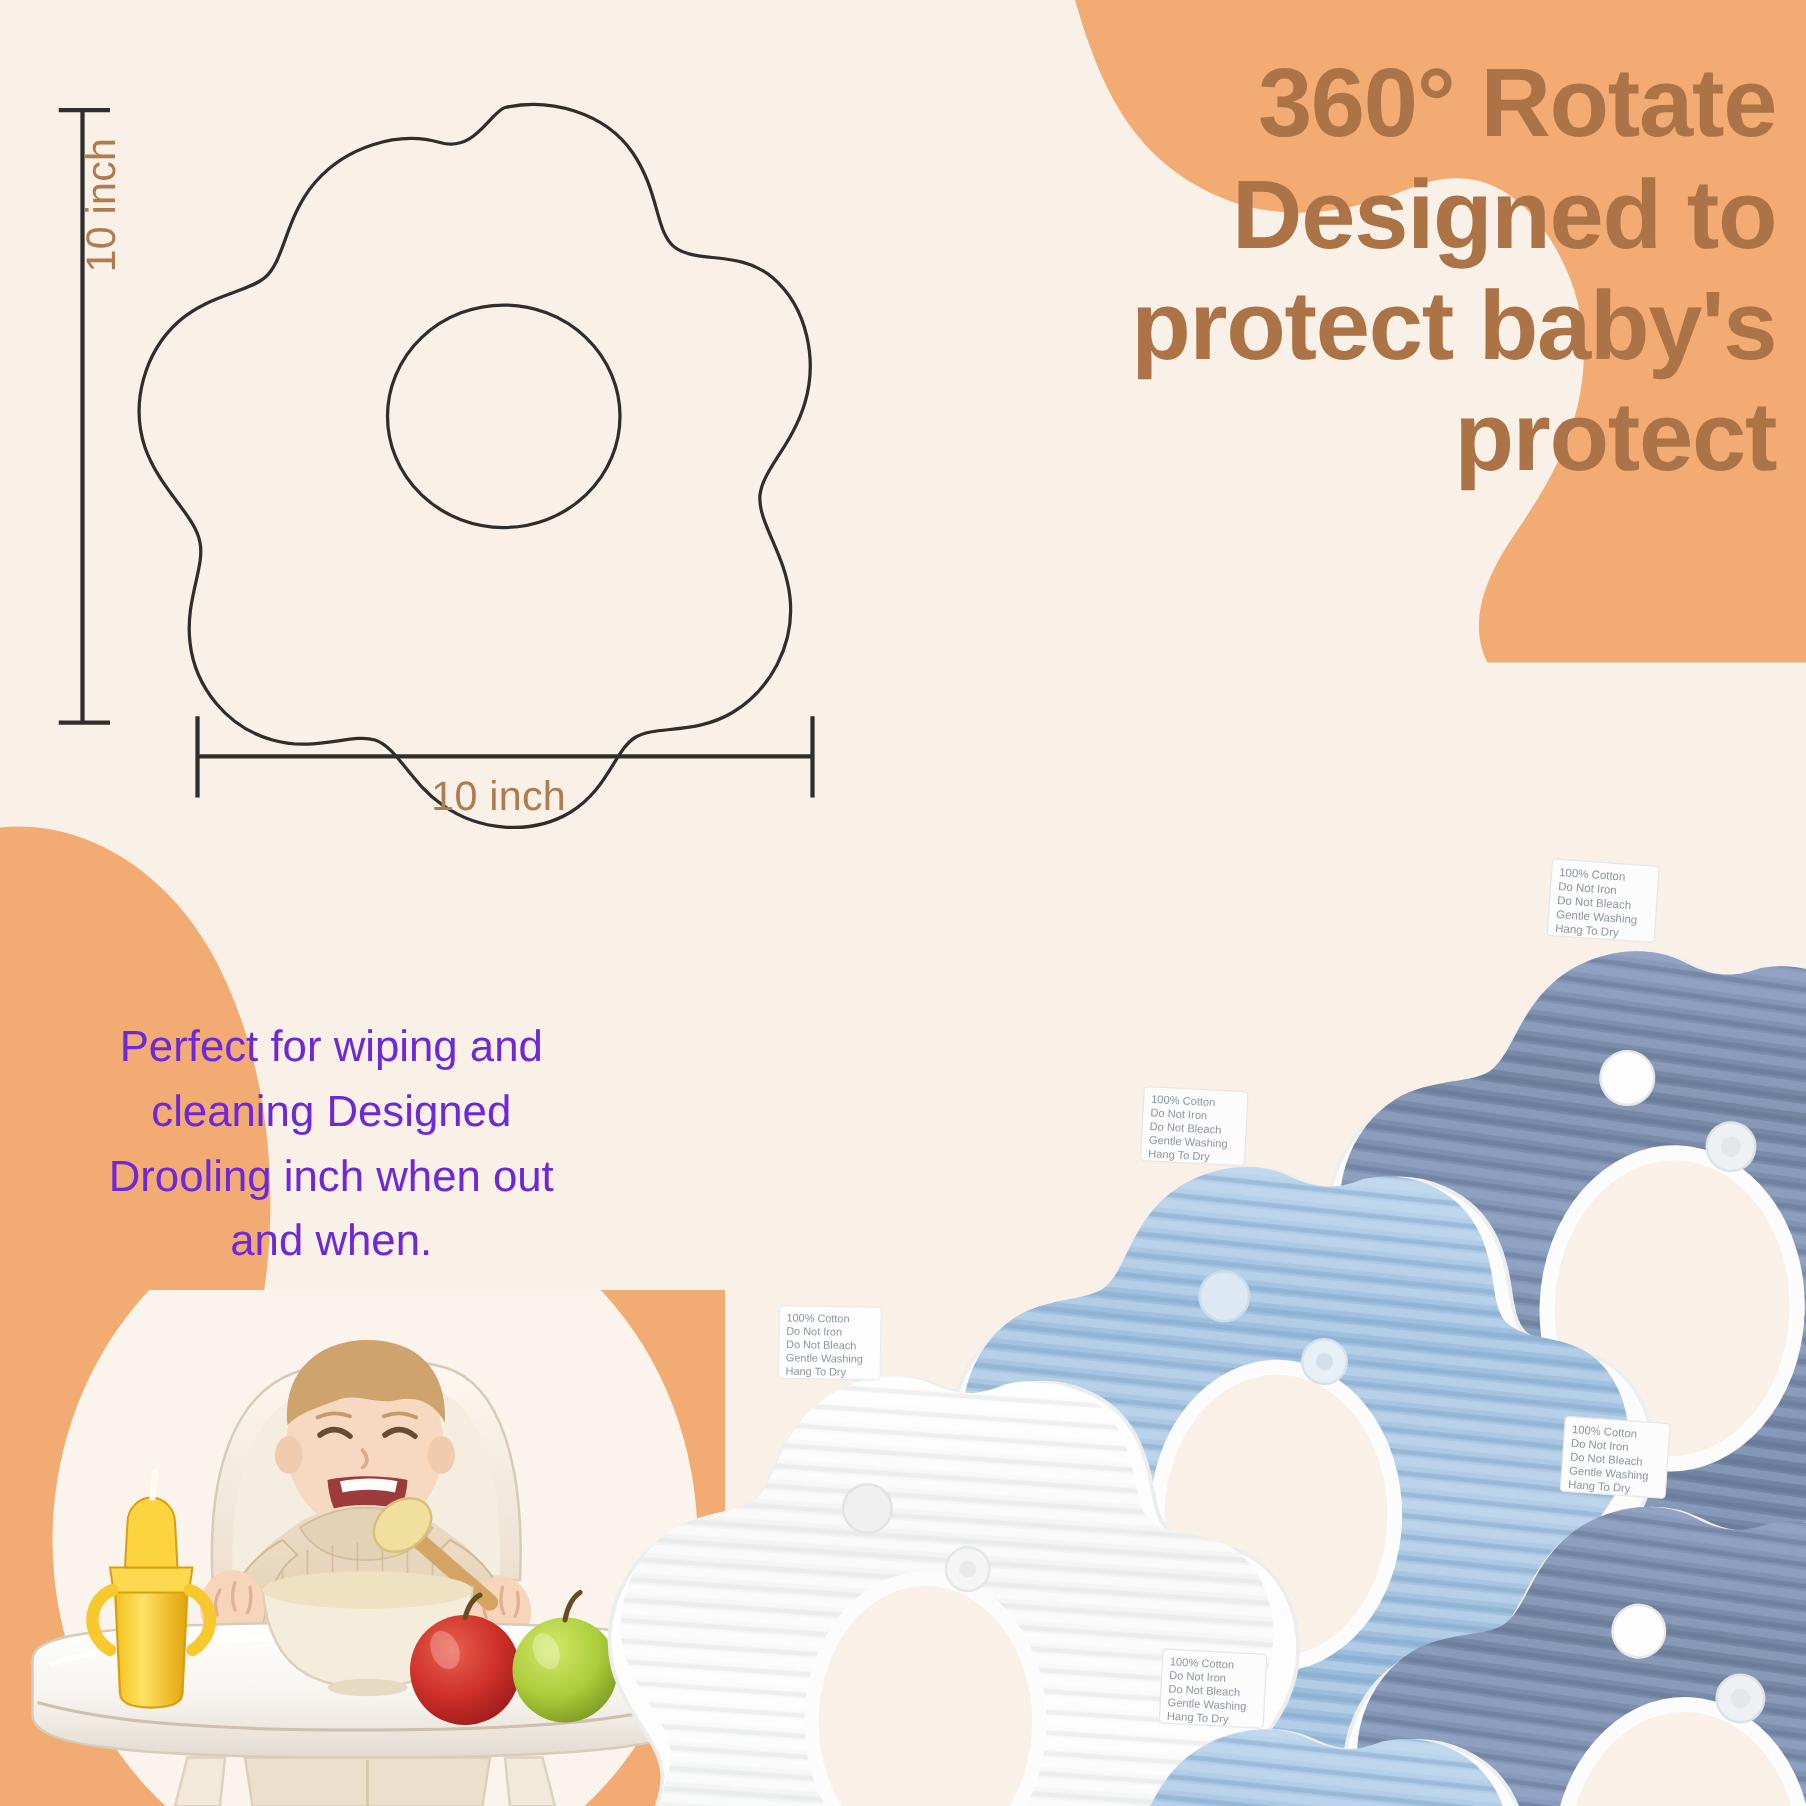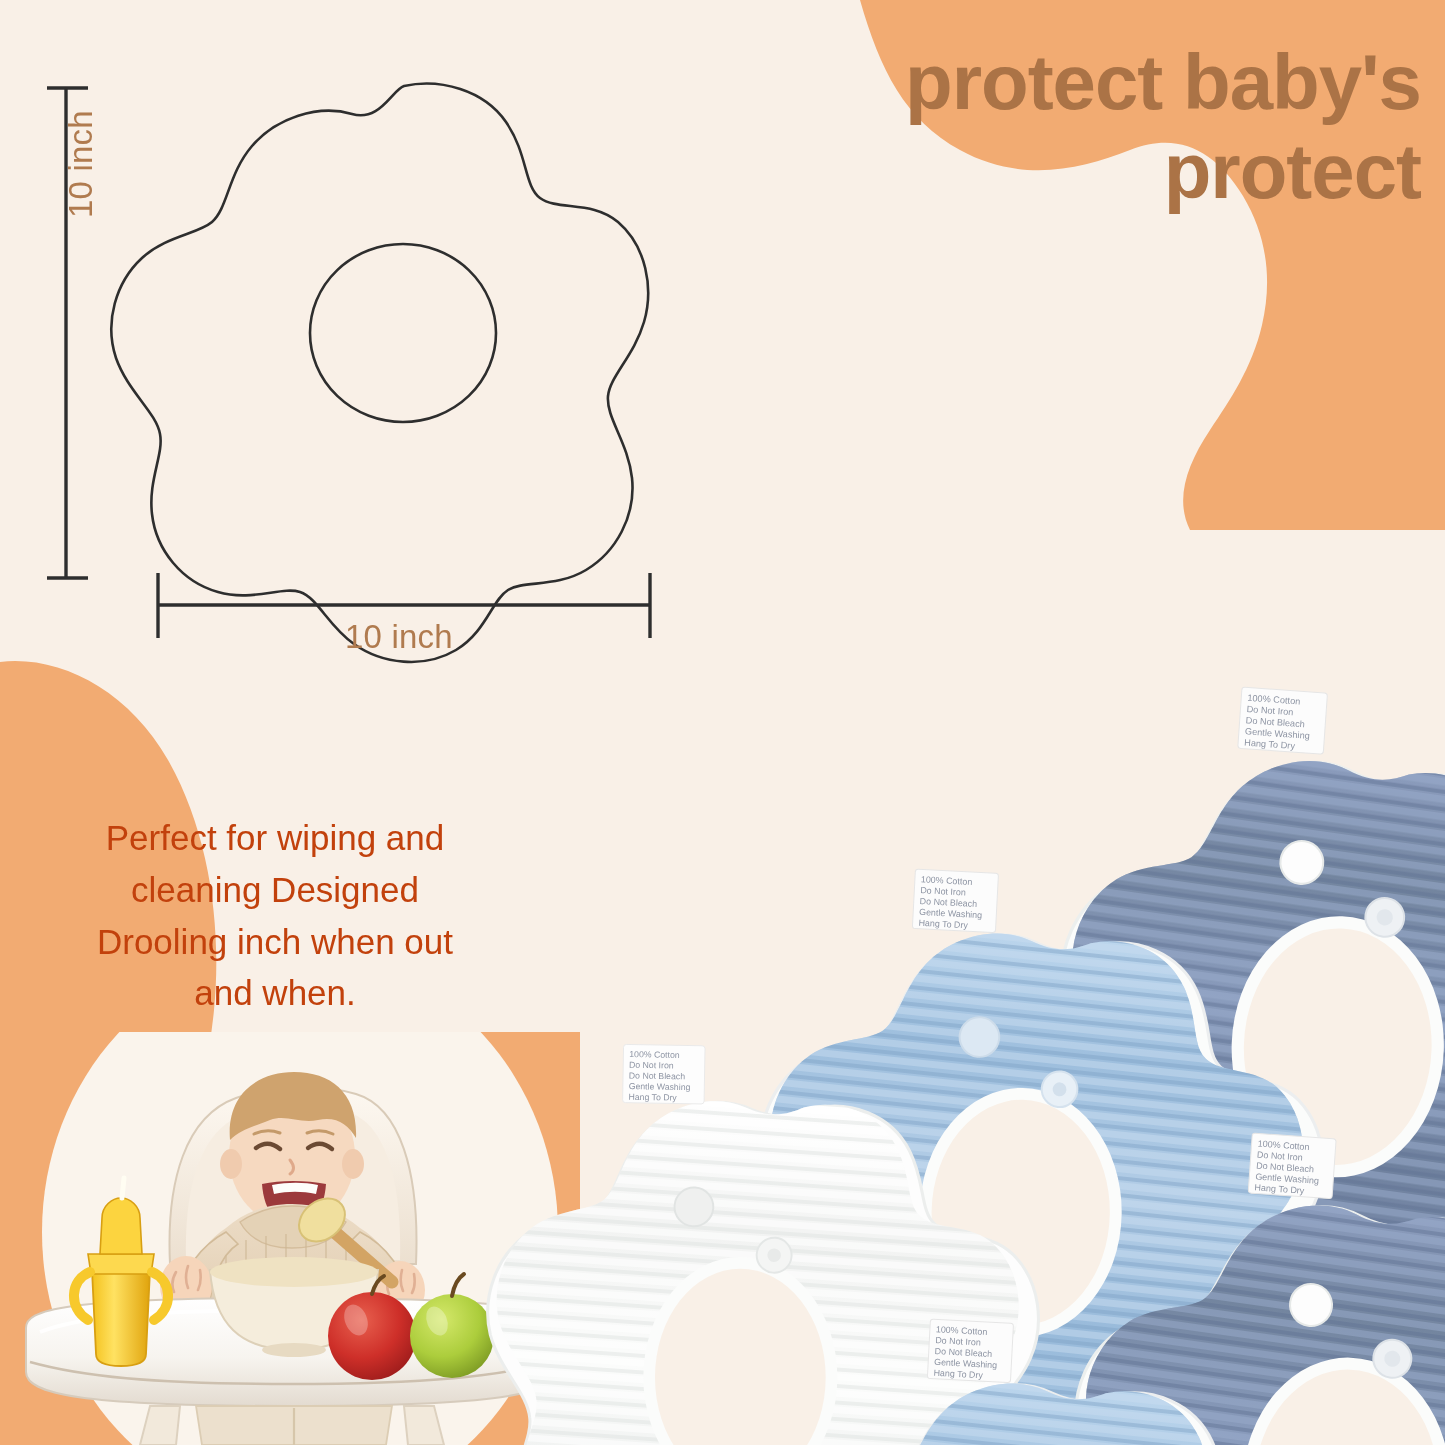--- a/index.html
+++ b/index.html
@@ -42,24 +42,24 @@
     font-size:78px;
     font-weight:bold;
     line-height:1.14;
     letter-spacing:-1px;
   }
   .headline .ln { display:block; }
 
   
   .blurb {
     position:absolute;
-    left:20px; top:812px;
+    left:10px; top:812px;
     width:510px;
     text-align:center;
-    color:#c2410c;
+    color:#6d28d9;
     font-size:35px;
     line-height:1.48;
   }
   .blurb .ln { display:block; }
 
   
   .photo { position:absolute; left:0px; top:1032px; width:580px; height:413px; }
   .photo svg { position:absolute; left:0; top:0; }
 
   
@@ -141,20 +141,22 @@
         <line x1="158" y1="605" x2="650" y2="605"></line>
         <line x1="158" y1="573" x2="158" y2="638"></line>
         <line x1="650" y1="573" x2="650" y2="638"></line>
       </g>
     </svg>
     <span class="dim-label vertical">10 inch</span>
     <span class="dim-label horizontal">10 inch</span>
   </div>
 
   <div class="headline">
+    <span class="ln">360° Rotate</span>
+    <span class="ln">Designed to</span>
     <span class="ln">protect baby's</span>
     <span class="ln">protect</span>
   </div>
 
   <div class="blurb">
     <span class="ln">Perfect for wiping and</span>
     <span class="ln">cleaning Designed</span>
     <span class="ln">Drooling inch when out</span>
     <span class="ln">and when.</span>
   </div>

